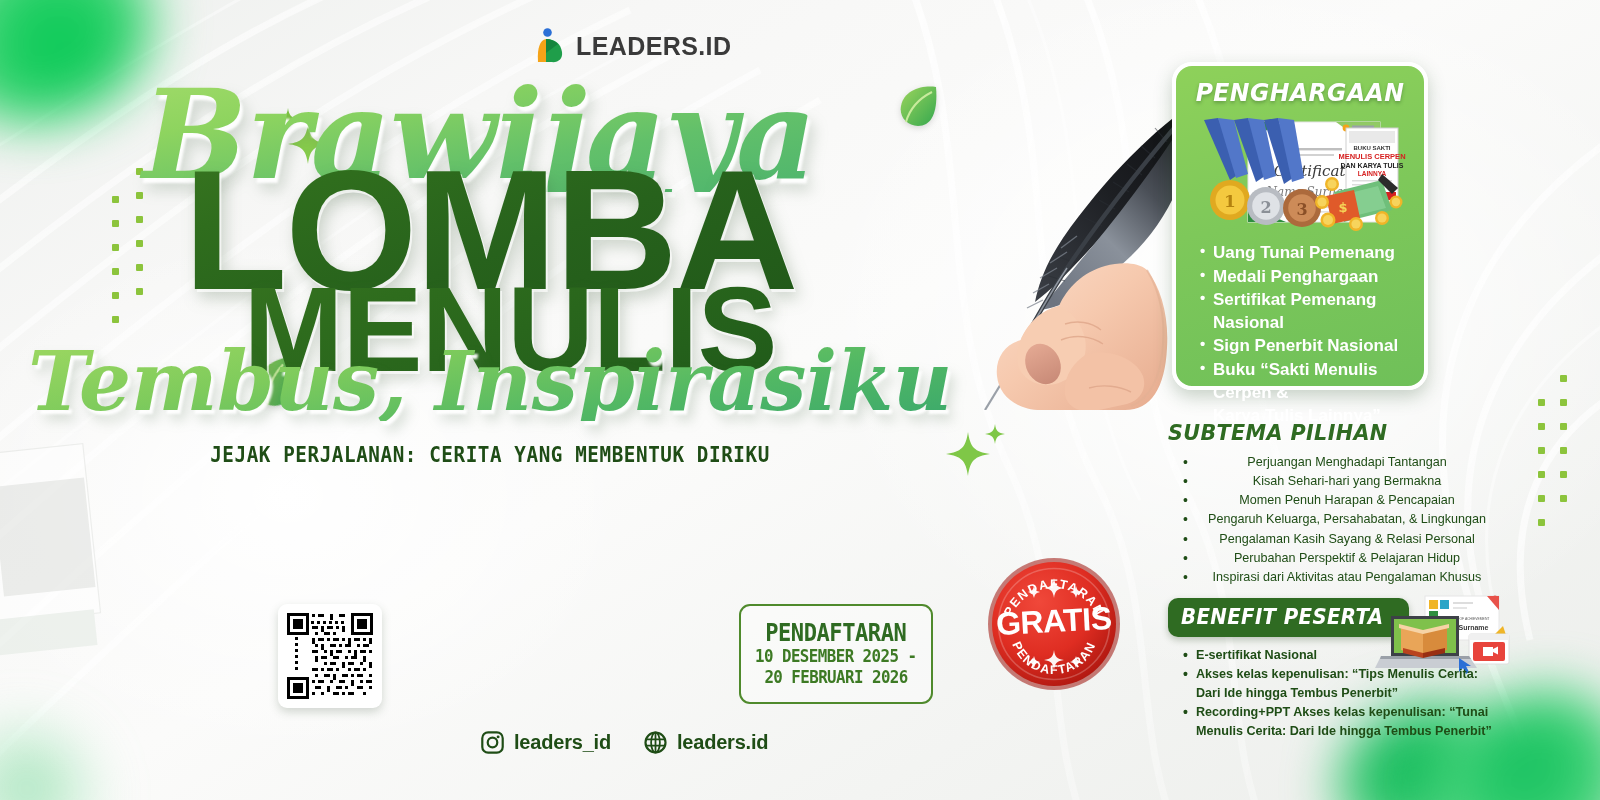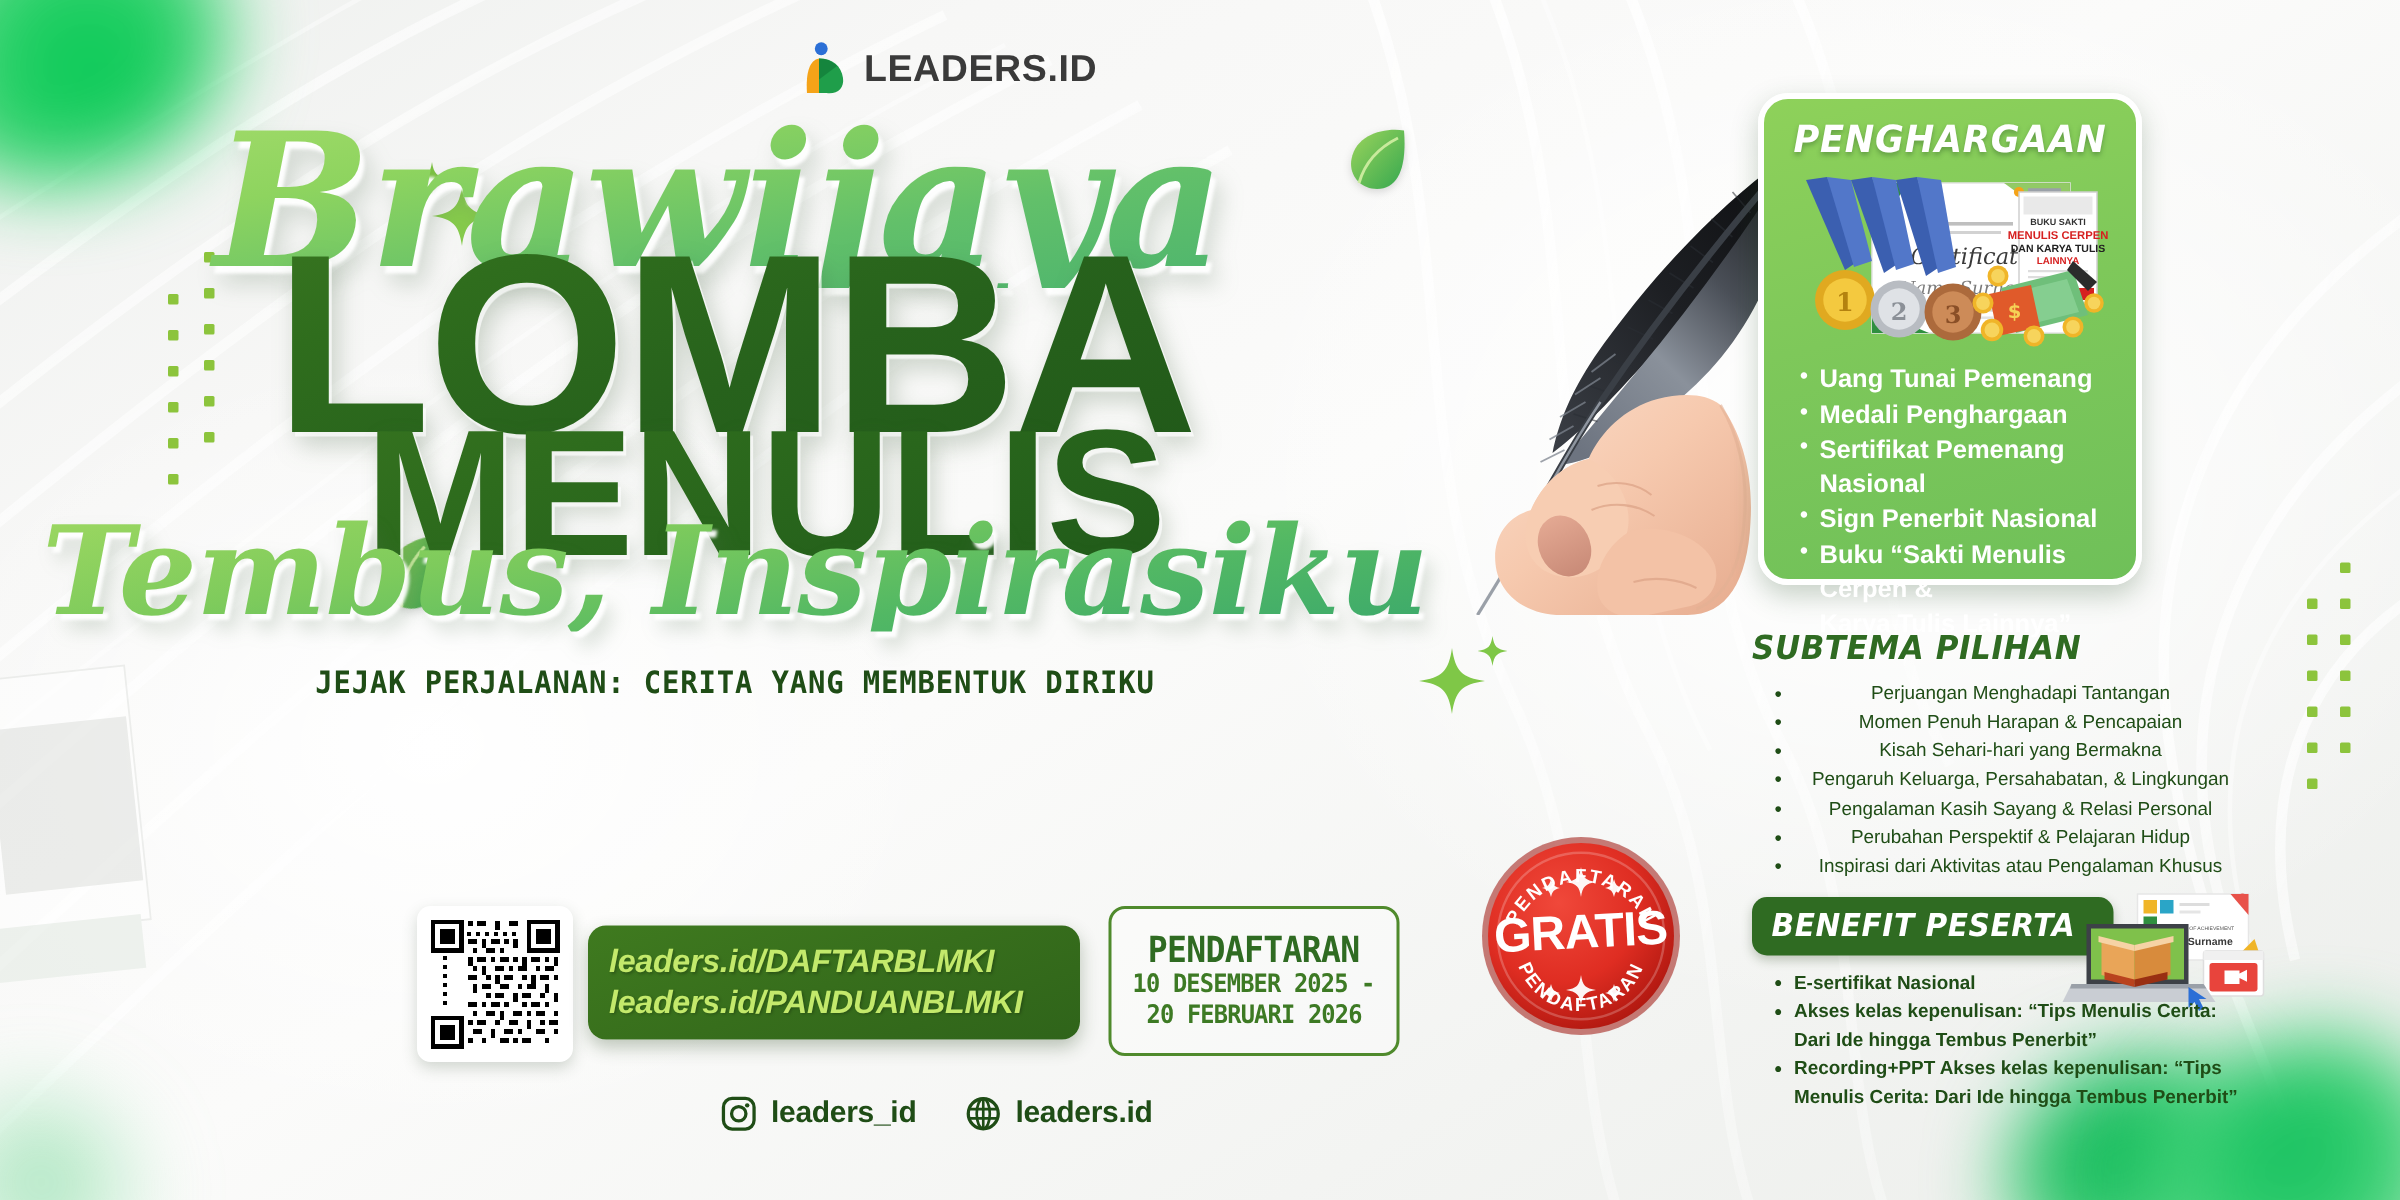--- a/index.html
+++ b/index.html
@@ -466,22 +466,22 @@
       <li>Sign Penerbit Nasional</li>
       <li>Buku “Sakti Menulis Cerpen &amp;</li>
       <li class="cont">Karya Tulis Lainnya”</li>
     </ul>
   </div>
 
   <div class="subtema">
     <div class="sec-head-plain">SUBTEMA PILIHAN</div>
     <ul>
       <li>Perjuangan Menghadapi Tantangan</li>
+      <li>Kisah Sehari-hari yang Bermakna</li>
       <li>Momen Penuh Harapan &amp; Pencapaian</li>
-      <li>Kisah Sehari-hari yang Bermakna</li>
       <li>Pengaruh Keluarga, Persahabatan, &amp; Lingkungan</li>
       <li>Pengalaman Kasih Sayang &amp; Relasi Personal</li>
       <li>Perubahan Perspektif &amp; Pelajaran Hidup</li>
       <li>Inspirasi dari Aktivitas atau Pengalaman Khusus</li>
     </ul>
   </div>
 
   <div class="benefit">
     <div class="benefit-badge">
       <span>BENEFIT PESERTA</span>
@@ -518,21 +518,21 @@
       <path d="M30 58 L 50 63 L 50 68 L 30 63 Z" fill="#b9431e"></path>
       <path d="M50 63 L 72 58 L 72 63 L 50 68 Z" fill="#992f12"></path>
 
       <path d="M86 68 L 86 82 L 90 78 L 93 84 L 96 82 L 93 76 L 98 76 Z" fill="#2b6fd6"></path>
     </svg>
 
     <ul>
       <li>E-sertifikat Nasional</li>
       <li>Akses kelas kepenulisan: “Tips Menulis Cerita:</li>
       <li class="cont">Dari Ide hingga Tembus Penerbit”</li>
-      <li>Recording+PPT Akses kelas kepenulisan: “Tips</li>
+      <li>Recording+PPT Akses kelas kepenulisan: “Tunai</li>
       <li class="cont">Menulis Cerita: Dari Ide hingga Tembus Penerbit”</li>
     </ul>
   </div>
 
   <div class="qr-box">
     <svg viewBox="0 0 90 90" width="90" height="90" shape-rendering="crispEdges">
       <rect width="90" height="90" fill="#ffffff"></rect>
       <g fill="#000000">
 
         <rect x="2" y="2" width="22" height="22"></rect>
@@ -638,24 +638,20 @@
           <rect x="27" y="81" width="3" height="3"></rect>
           <rect x="36" y="81" width="3" height="3"></rect>
         <rect x="48" y="81" width="6" height="3"></rect>
           <rect x="57" y="81" width="3" height="3"></rect>
           <rect x="63" y="81" width="6" height="3"></rect>
         <rect x="78" y="81" width="3" height="3"></rect>
       </g>
     </svg>
   </div>
 
-  <div class="url-box">
-    <span>leaders.id/DAFTARBLMKI</span>
-    <span>leaders.id/PANDUANBLMKI</span>
-  </div>
 
   <div class="date-box">
     <div class="date-title">PENDAFTARAN</div>
     <div class="date-line">10 DESEMBER 2025 -</div>
     <div class="date-line">20 FEBRUARI 2026</div>
   </div>
 
   <svg class="seal" viewBox="0 0 136 136">
     <defs>
       <radialGradient id="sealG" cx="38%" cy="32%" r="78%">

